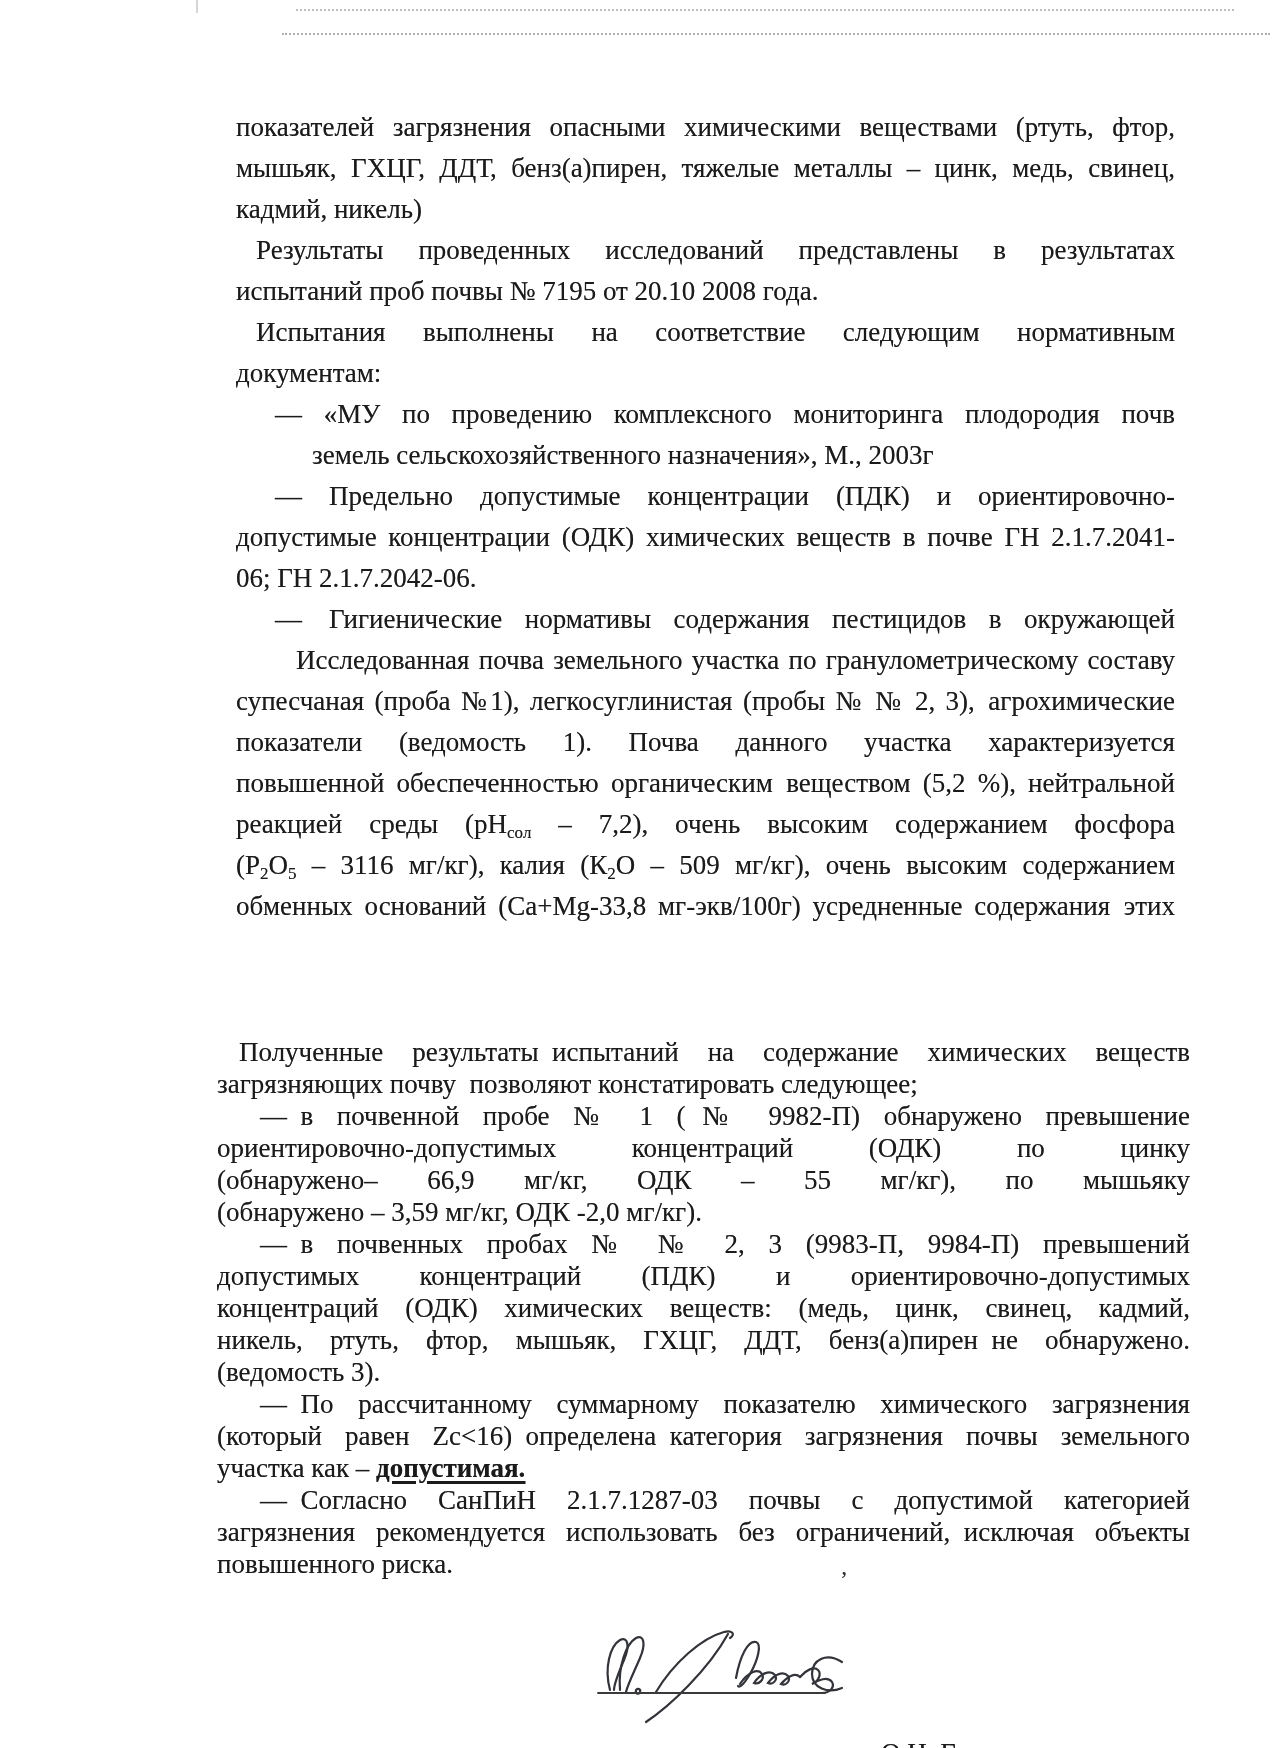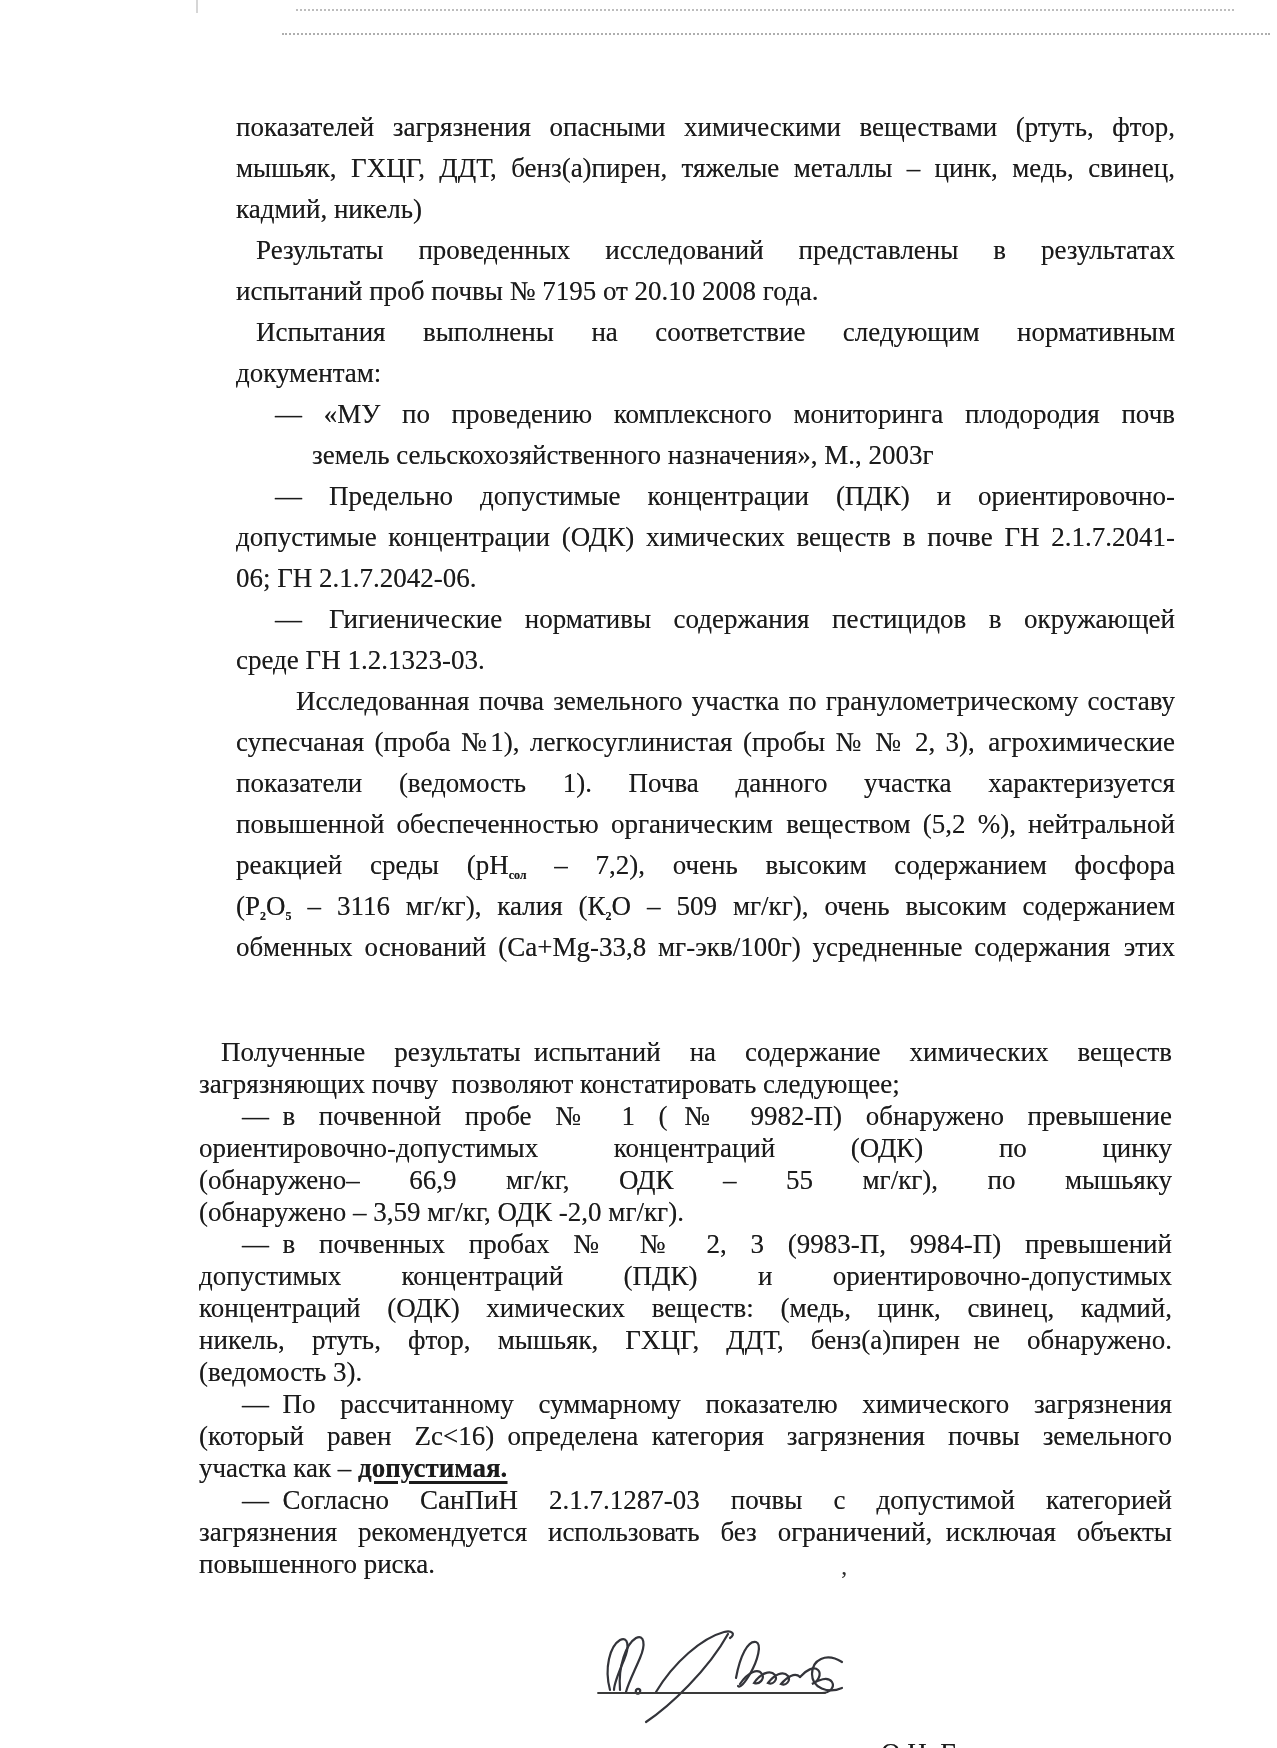--- a/index.html
+++ b/index.html
@@ -13,25 +13,25 @@
     color:#1b1b1b;
   }
   
   .scanline{position:absolute;height:0;border-top:2px dotted #9b9b9b;}
   .scanline.l1{left:296px;top:9px;width:938px;opacity:.65;}
   .scanline.l2{left:282px;top:33px;width:988px;opacity:.8;}
   .scantick{position:absolute;left:196px;top:0;width:0;height:13px;border-left:2px solid #c4c4c4;opacity:.7;}
 
   .tblock{position:absolute;font-size:27px;}
   #block-a{left:236px;top:107px;width:939px;line-height:41px;}
-  #block-b{left:199px;top:1036px;width:973px;line-height:32px;}
+  #block-b{left:217px;top:1036px;width:973px;line-height:32px;}
 
   .line{white-space:normal;text-shadow:0 0 .5px rgba(15,15,15,.55);}
   .line.just{text-align:justify;text-align-last:justify;}
-  .sub{font-size:12px;vertical-align:-5px;line-height:0;font-weight:bold;}
+  .sub{font-size:17px;vertical-align:-5px;line-height:0;}
   .bu{font-weight:bold;text-decoration:underline;text-decoration-thickness:2.5px;text-underline-offset:4px;}
 
   .sig-wrap{position:absolute;left:590px;top:1598px;width:260px;height:140px;}
   .sig-wrap svg{display:block;}
   .stray-mark{position:absolute;left:840px;top:1566px;font-size:24px;color:#2c2c2c;}
   .sig-name{position:absolute;left:881px;top:1738px;font-size:27px;color:#1b1b1b;text-shadow:0 0 .5px rgba(15,15,15,.5);}
 </style>
 </head>
 <body>
 
@@ -48,21 +48,20 @@
       <div class="line just" style="text-indent: 20px;"><span>Результаты проведенных исследований представлены в результатах</span></div>
       <div class="line"><span>испытаний проб почвы № 7195 от 20.10 2008 года.</span></div>
       <div class="line just" style="text-indent: 20px;"><span>Испытания выполнены на соответствие следующим нормативным</span></div>
       <div class="line"><span>документам:</span></div>
       <div class="line just" style="text-indent: 39px;"><span>— «МУ по проведению комплексного мониторинга плодородия почв</span></div>
       <div class="line" style="text-indent: 76px;"><span>земель сельскохозяйственного назначения», М., 2003г</span></div>
       <div class="line just" style="text-indent: 39px;"><span>— Предельно допустимые концентрации (ПДК) и ориентировочно-</span></div>
       <div class="line just"><span>допустимые концентрации (ОДК) химических веществ в почве ГН 2.1.7.2041-</span></div>
       <div class="line"><span>06; ГН 2.1.7.2042-06.</span></div>
       <div class="line just" style="text-indent: 39px;"><span>— Гигиенические нормативы содержания пестицидов в окружающей</span></div>
-      <div class="line"><span>среде ГН 1.2.1323-03.</span></div>
       <div class="line just" style="text-indent: 60px;"><span>Исследованная почва земельного участка по гранулометрическому составу</span></div>
       <div class="line just"><span>супесчаная (проба №1), легкосуглинистая (пробы № № 2, 3), агрохимические</span></div>
       <div class="line just"><span>показатели (ведомость 1). Почва данного участка характеризуется</span></div>
       <div class="line just"><span>повышенной обеспеченностью органическим веществом (5,2 %), нейтральной</span></div>
       <div class="line just"><span>реакцией среды (рН</span><span class="sub">сол</span><span> – 7,2), очень высоким содержанием фосфора</span></div>
       <div class="line just"><span>(P</span><span class="sub">2</span><span>O</span><span class="sub">5</span><span> – 3116 мг/кг), калия (К</span><span class="sub">2</span><span>О – 509 мг/кг), очень высоким содержанием</span></div>
       <div class="line just"><span>обменных оснований (Ca+Mg-33,8 мг-экв/100г) усредненные содержания этих</span></div>
     </div>
 
   <div id="block-b" class="tblock">

